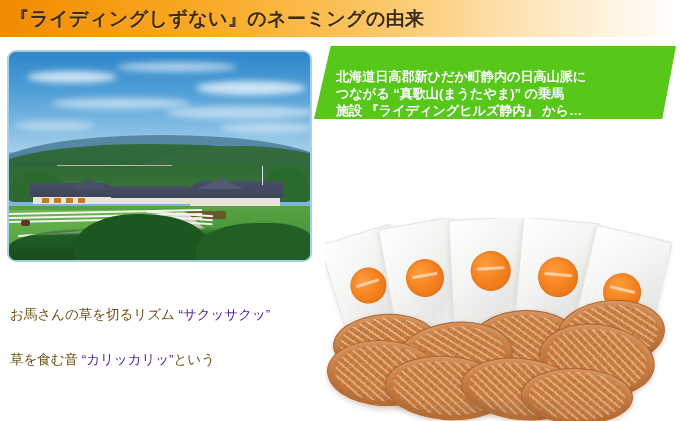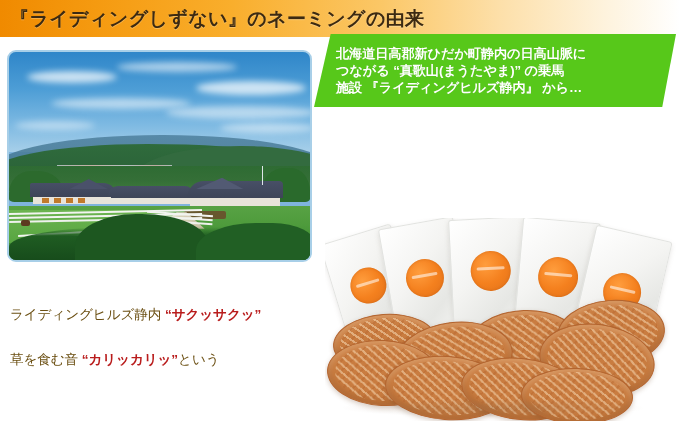--- a/index.html
+++ b/index.html
@@ -199,27 +199,27 @@
   }
   .tree-r {
     position: absolute; right: 0; top: 56%; width: 16%; height: 16%;
     background: #2a6a2c; border-radius: 46% 40% 10% 10% / 66% 70% 10% 10%;
   }
 
   
   .green-banner {
     position: absolute;
     left: 314px;
-    top: 34px;
+    top: 46px;
     width: 362px;
     height: 73px;
     background: #57c81a;
     clip-path: polygon(4.6% 0%, 100% 0%, 96.2% 100%, 0% 100%);
     display: flex;
-    align-items: center;
+    align-items: flex-end;
   }
   .green-text {
     color: #ffffff;
     font-size: 13.2px;
     font-weight: bold;
     line-height: 1.30;
     padding-left: 22px;
     padding-right: 14px;
     letter-spacing: -0.1px;
     white-space: pre-line;
@@ -245,21 +245,21 @@
     position: absolute;
     left: 10px;
     top: 281px;
     width: 330px;
     color: #6b4f12;
     font-size: 13.6px;
     line-height: 1.68;
     letter-spacing: -0.1px;
     white-space: pre-line;
   }
-  .left-para b { font-weight: bold; color: #b91c1c; }
+  .left-para b { font-weight: normal; color: #4c1d95; }
 
   
   .snack-photo {
     position: absolute;
     left: 325px;
     top: 218px;
     width: 355px;
     height: 203px;
     overflow: hidden;
   }
@@ -389,21 +389,21 @@
   </div>
 
   <div class="green-banner">
     <div class="green-text">北海道日高郡新ひだか町静内の日高山脈に
 つながる “真歌山(まうたやま)” の乗馬
 施設 『ライディングヒルズ静内』 から…</div>
   </div>
 
 
   <div class="left-para">
-    <span>ライディングヒルズ静内 </span><b>“サクッサクッ”</b><br>
+    <span>お馬さんの草を切るリズム </span><b>“サクッサクッ”</b><br>
     <span>草を食む音 </span><b>“カリッカリッ”</b><span>という</span><br>
     <br>
     <br>
     
   </div>
 
   <div class="snack-photo">
     <div class="pack p1">
         <div class="seal"></div>
       </div>

